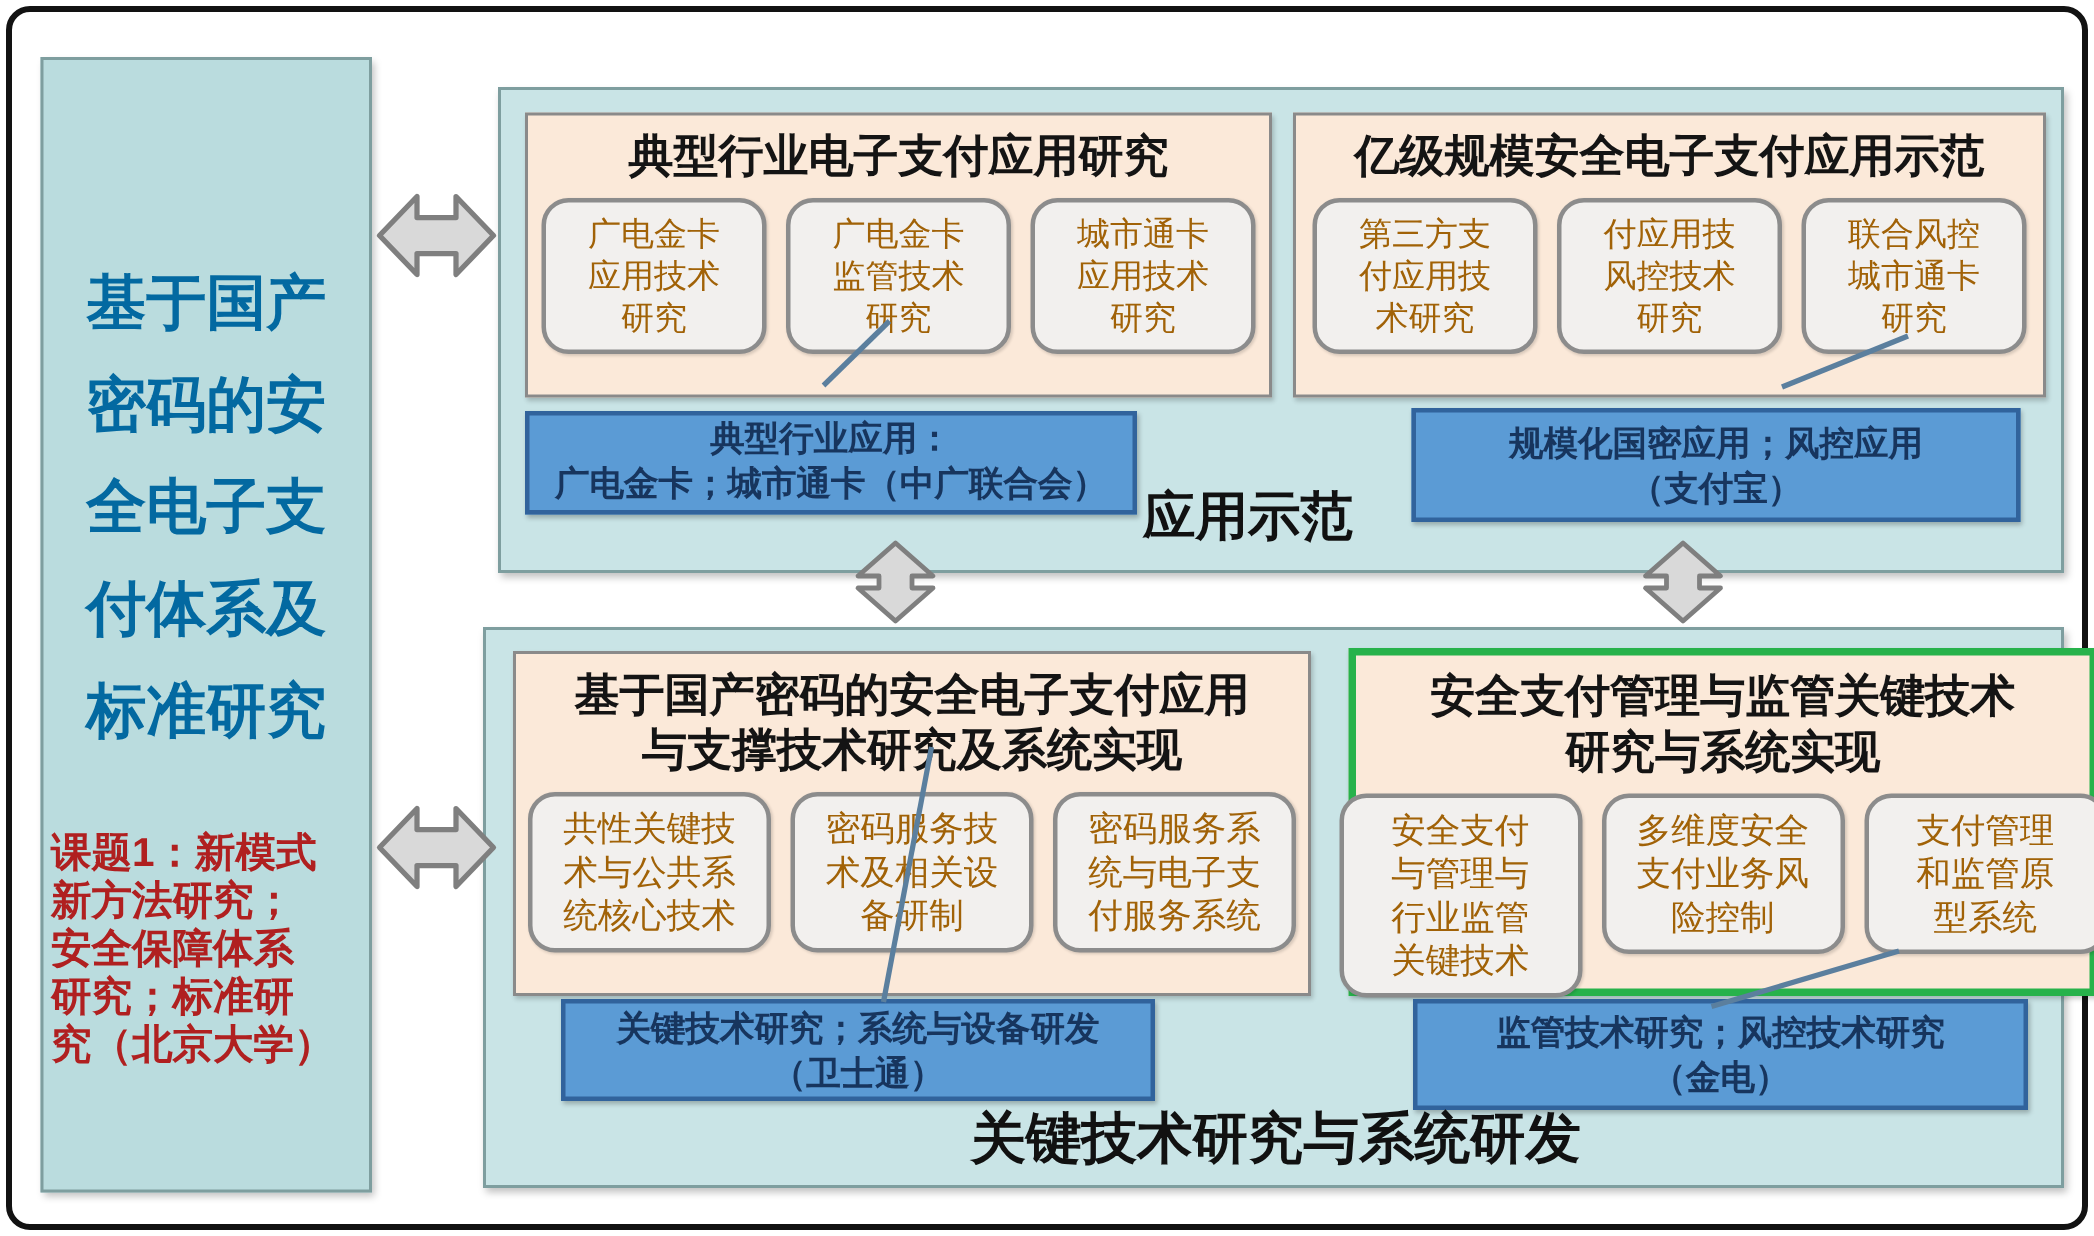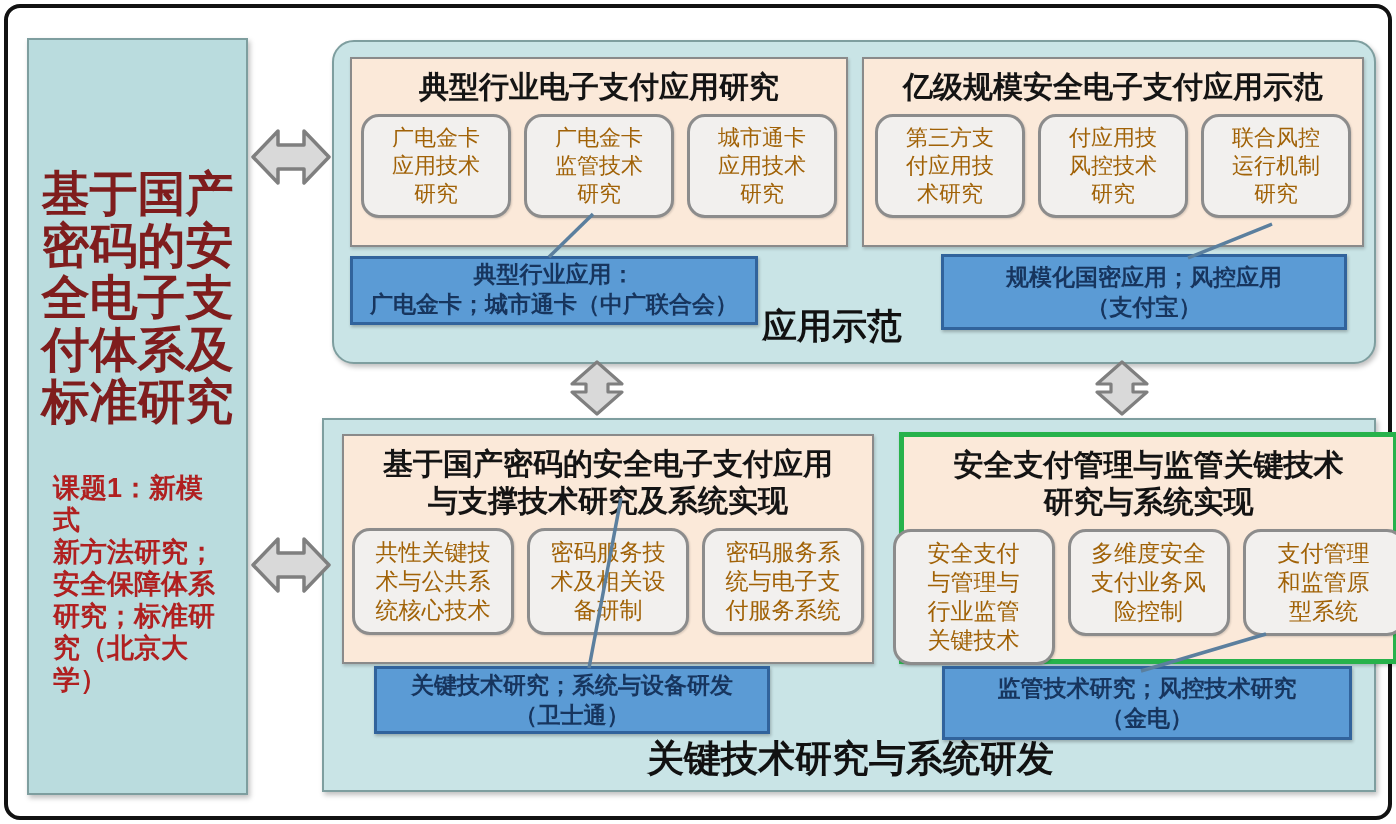--- a/index.html
+++ b/index.html
@@ -13,32 +13,32 @@
     border:4px solid #121212;border-radius:16px;background:#fff;
   }
   
   .left-panel{
     position:absolute;left:27px;top:38px;width:217px;height:753px;
     background:#badcde;border:2px solid #7e9e9f;
     box-shadow:2px 3px 5px rgba(0,0,0,.25);
   }
   .left-title{
     margin-top:128px;text-align:center;font-weight:bold;
-    font-size:48px;line-height:52px;white-space:pre-line;color:#7f1d1d;
+    font-size:40px;line-height:68px;white-space:pre-line;color:#0369a1;
   }
   .left-note{
-    margin-top:44px;padding:0 24px;font-weight:bold;
+    margin-top:44px;padding:0 5px;font-weight:bold;
     font-size:27px;line-height:32px;white-space:pre-line;color:#b02020;
   }
   
   .section{
     position:absolute;background:#c9e4e6;border:2px solid #7e9e9f;
     box-shadow:2px 3px 5px rgba(0,0,0,.25);
   }
-  #top-section{left:332px;top:40px;width:1040px;height:320px;border-radius:22px;}
+  #top-section{left:332px;top:58px;width:1040px;height:320px;}
   #bottom-section{left:322px;top:418px;width:1050px;height:370px;}
   
   .group{
     position:absolute;background:#fbe9d9;border:2px solid #8a8a8a;
     box-shadow:1px 2px 3px rgba(0,0,0,.2);
   }
   .group.highlight{border:5px solid #27b24b;}
   .group-title{
     text-align:center;font-weight:bold;font-size:30px;line-height:37px;
     margin-top:9px;white-space:pre-line;color:#141414;
@@ -110,21 +110,21 @@
   <div class="group" style="left:528px;top:15px;width:498px;height:186px;font-family:Liberation Serif, serif;">
     <div class="group-title">亿级规模安全电子支付应用示范</div>
     <div class="cards">
       <div class="card">第三方支
 付应用技
 术研究</div>
       <div class="card">付应用技
 风控技术
 研究</div>
       <div class="card">联合风控
-运行机制
+城市通卡
 研究</div>
     </div>
   </div>
 
   <div class="callout" style="left:16px;top:214px;width:402px;height:63px;font-family:Liberation Mono, monospace;">典型行业应用：
 广电金卡；城市通卡（中广联合会）</div>
 
   <div class="callout" style="left:607px;top:212px;width:400px;height:70px;">规模化国密应用；风控应用
 （支付宝）</div>
 

